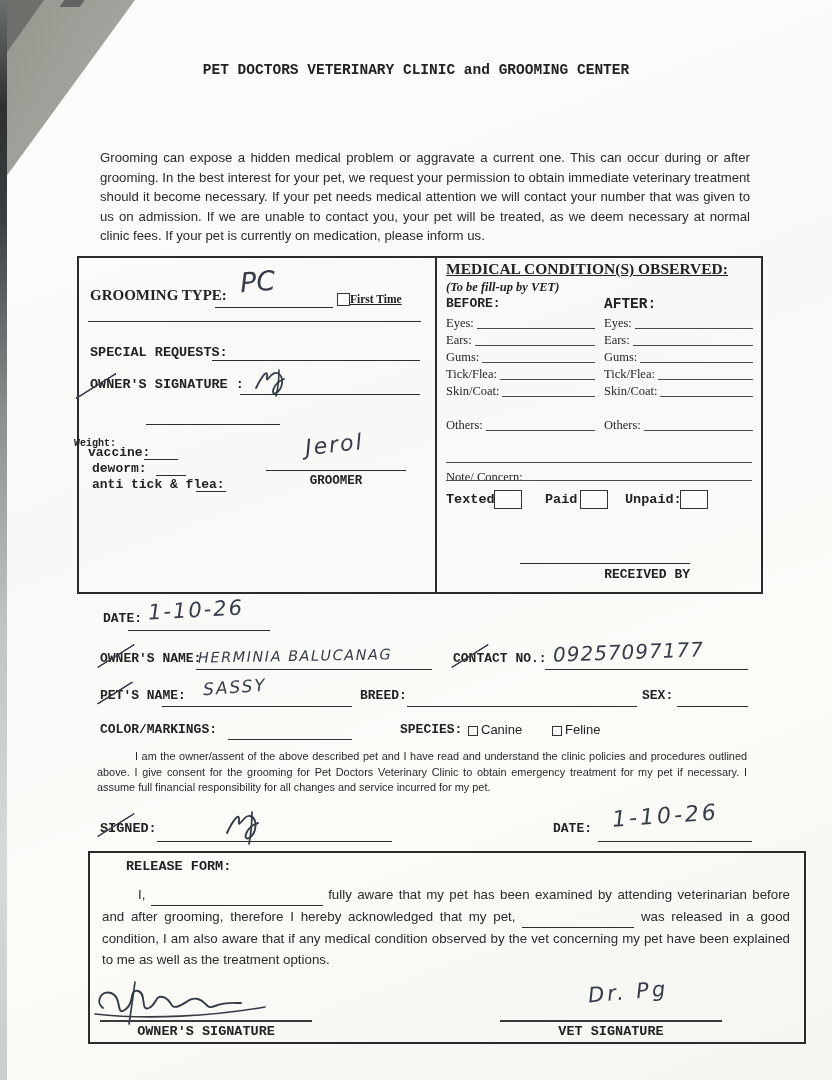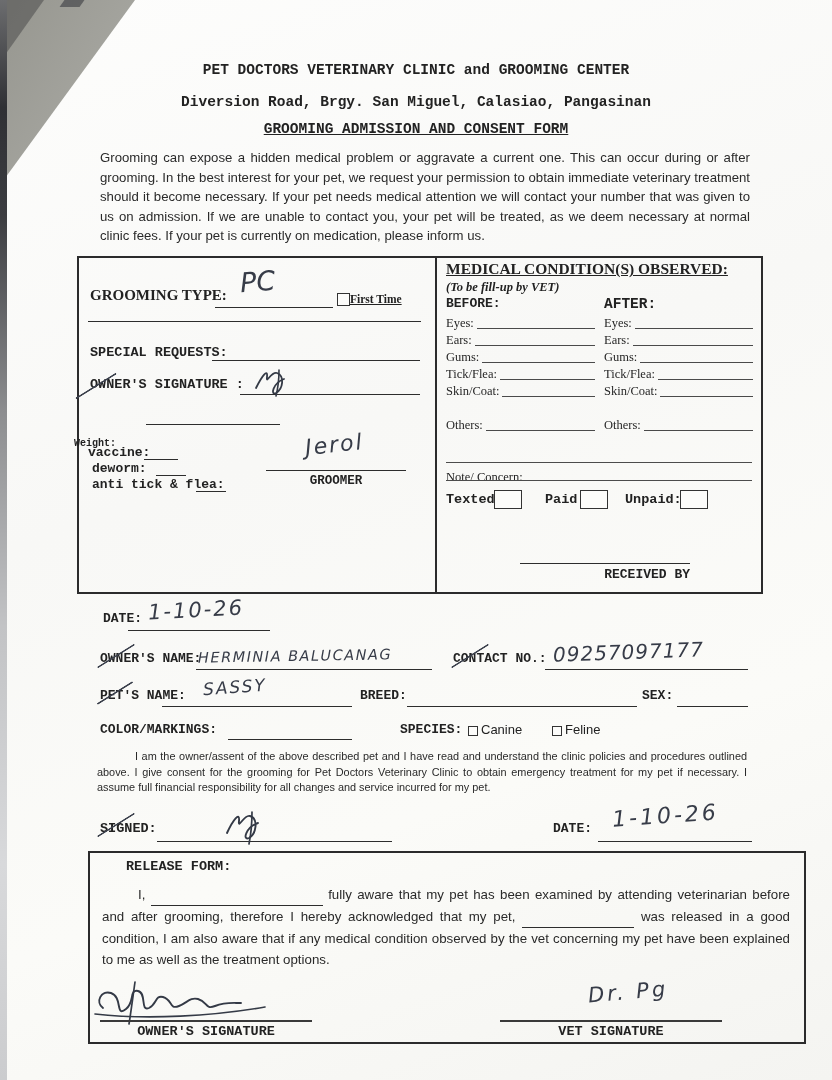--- a/index.html
+++ b/index.html
@@ -51,22 +51,20 @@
 <body>
 
 <div class="page">
 
   <div class="scan-corner"></div>
   <div class="scan-corner-dark"></div>
   <div class="scan-left-strip"></div>
   <div class="scan-top-sliver"></div>
 
   <div class="t sans-b center" style="top:62px; font-size:14.5px;">PET DOCTORS VETERINARY CLINIC and GROOMING CENTER</div>
-  <div class="t sans-b center" style="top:94px; font-size:14.5px;">Diversion Road, Brgy. San Miguel, Calasiao, Pangasinan</div>
-  <div class="t sans-b center u" style="top:121px; font-size:14.5px;">GROOMING ADMISSION AND CONSENT FORM</div>
 
   <div class="para" style="left:100px; top:148px; width:650px; font-size:13.2px; line-height:19.6px;">Grooming can expose a hidden medical problem or aggravate a current one. This can occur during or after grooming. In the best interest for your pet, we request your permission to obtain immediate veterinary treatment should it become necessary. If your pet needs medical attention we will contact your number that was given to us on admission. If we are unable to contact you, your pet will be treated, as we deem necessary at normal clinic fees. If your pet is currently on medication, please inform us.</div>
 
   <div class="box" style="left:77px; top:256px; width:682px; height:334px;"></div>
   <div class="vline" style="left:435px; top:256px; height:336px;"></div>
 
   <div class="t serif-b" style="left:90px; top:287px; font-size:15px;">GROOMING TYPE:</div>
   <div class="fline" style="left:215px; top:307px; width:118px;"></div>
   <div class="hw" style="left:240px; top:266px; font-size:27px; transform:rotate(-4deg);">PC</div>
   <div class="cb" style="left:337px; top:293px; width:11px; height:11px;"></div>

